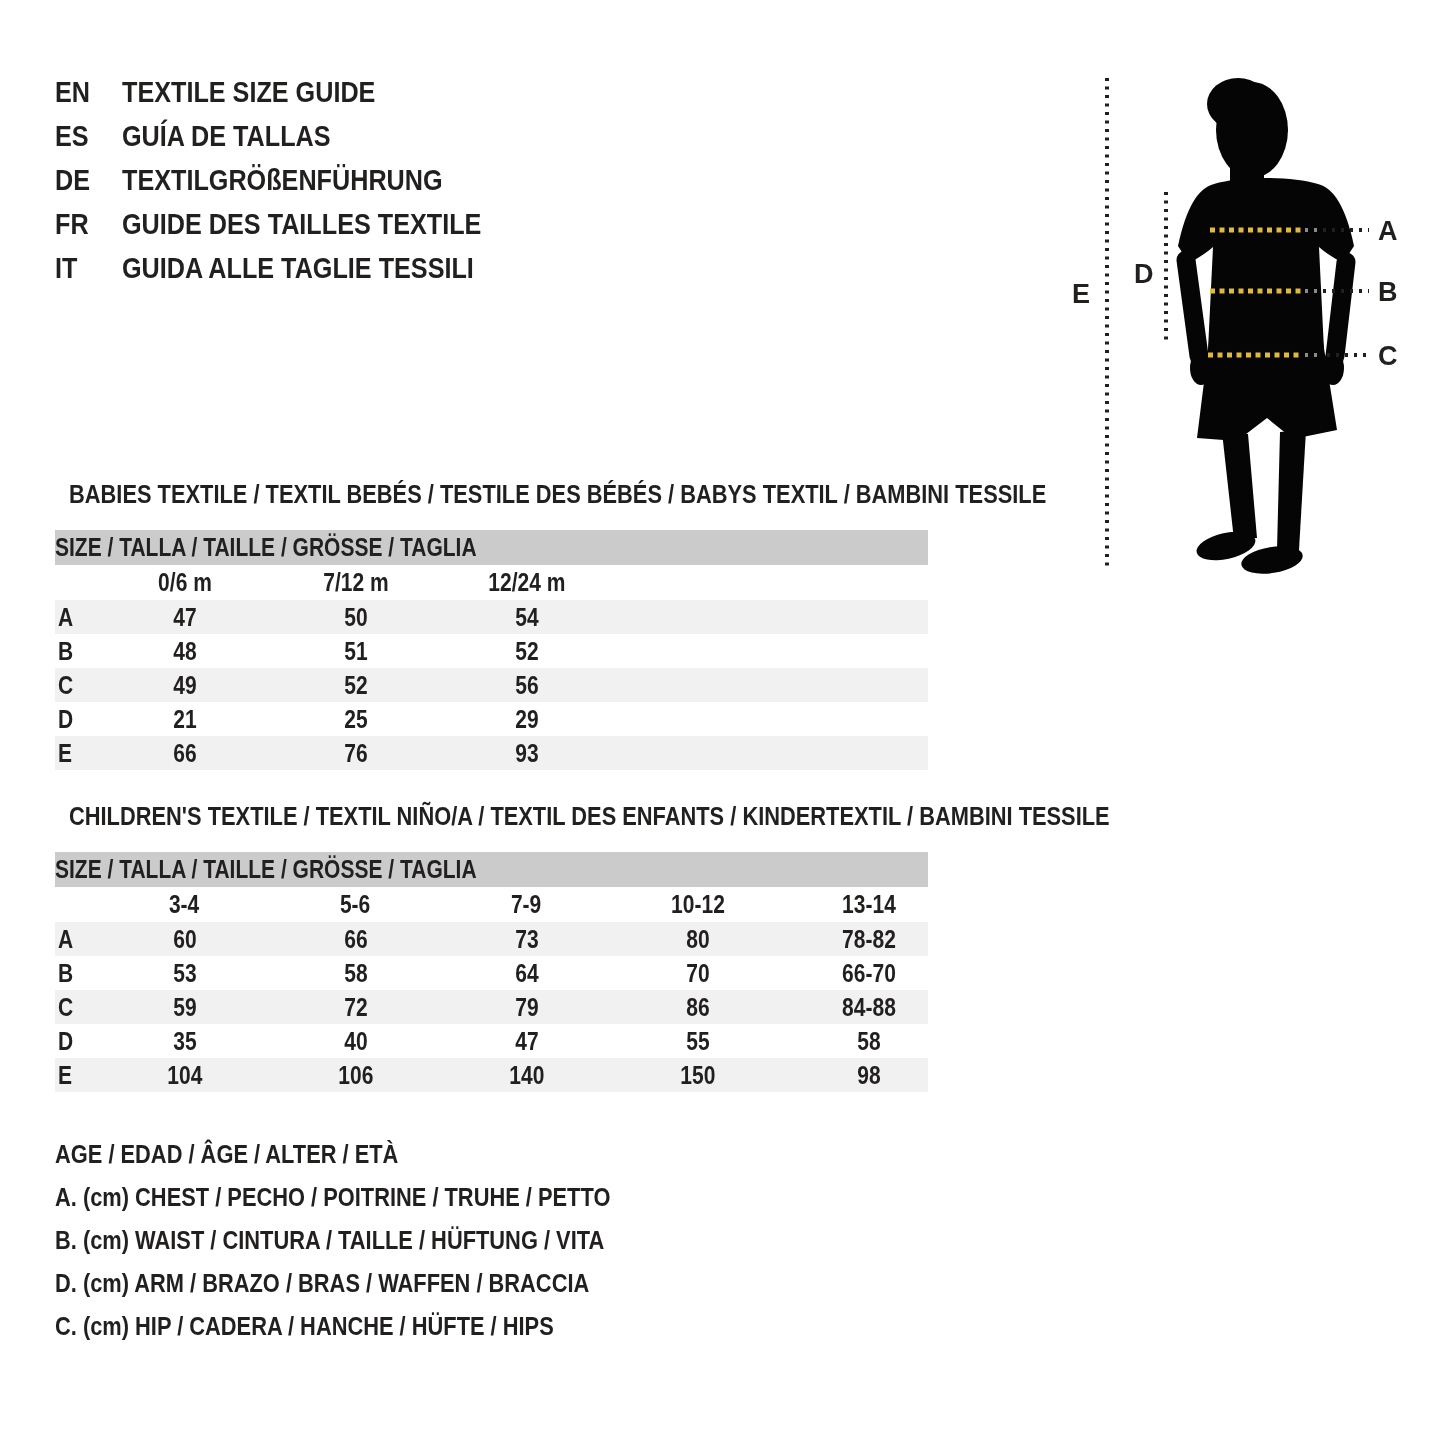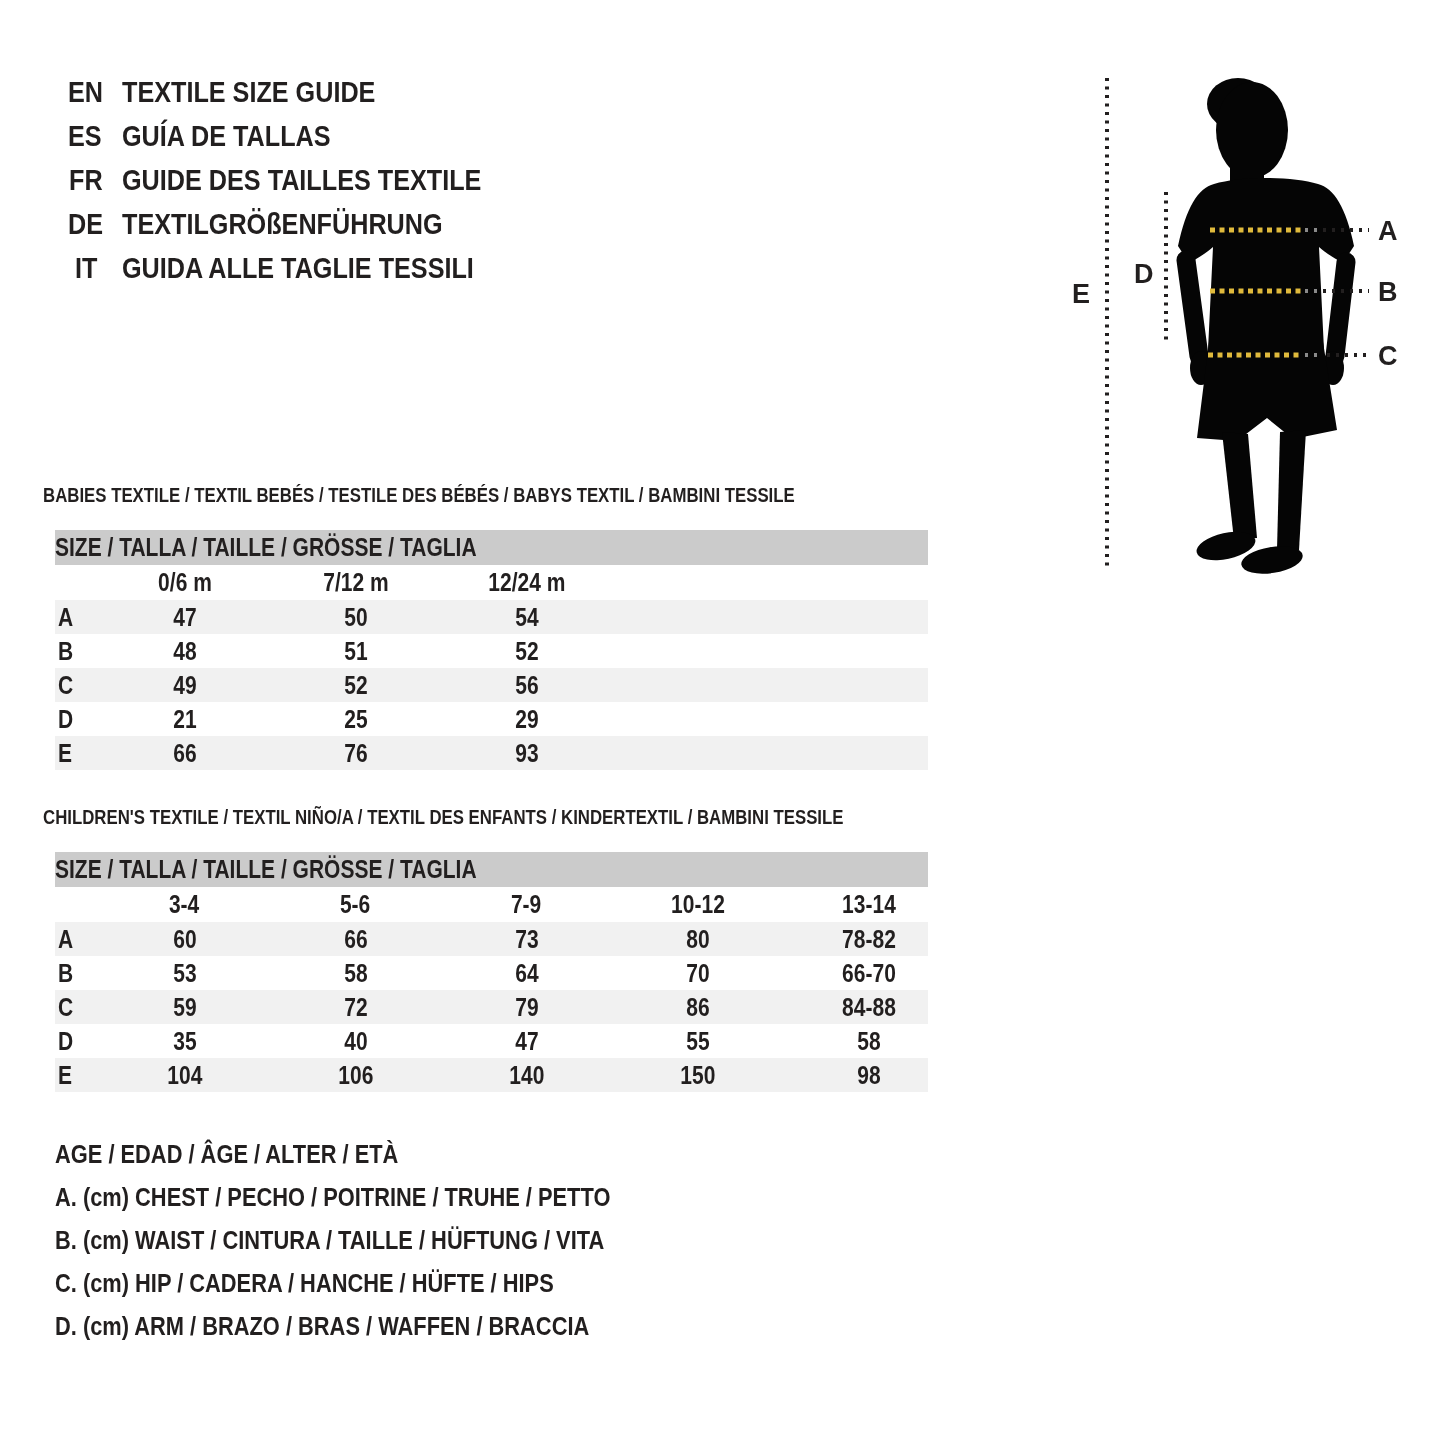--- a/index.html
+++ b/index.html
@@ -7,24 +7,24 @@
     width:1445px; height:1445px; position:relative; overflow:hidden;
     background:#ffffff; color:#221f1f;
     font-family:"Liberation Sans", sans-serif; font-weight:bold;
   }
   .cond  { display:inline-block; transform:scaleX(0.84); transform-origin:0 50%; white-space:nowrap; }
   .condc { display:inline-block; transform:scaleX(0.84); transform-origin:50% 50%; white-space:nowrap; }
 
   
   .lang { position:absolute; left:55px; top:70px; font-size:30px; }
   .lang-row { display:flex; height:44px; align-items:center; }
-  .lang-code { width:67px;text-align:center; }
-
-  
-  .section-title { position:absolute; left:43px; height:30px; font-size:20px; display:flex; align-items:center; }
+  .lang-code { width:67px; }
+
+  
+  .section-title { position:absolute; left:69px; height:30px; font-size:26px; display:flex; align-items:flex-end; }
 
   
   .tbl { position:absolute; left:55px; width:873px; }
   .bar {
     height:35px; background:#cbcbcb; display:flex; align-items:center;
     padding-left:0; box-sizing:border-box; font-size:25px;
   }
   .trow { display:grid; height:34px; align-items:center; font-size:25px;gap:8px; }
   .babies   .trow { grid-template-columns:40px 163px 163px 163px 1fr; }
   .children .trow { grid-template-columns:40px 163px 163px 163px 163px 163px 1fr; }
@@ -46,26 +46,26 @@
 <div class="lang">
   <div class="lang-row">
     <span class="lang-code"><span class="cond">EN</span></span>
     <span class="cond">TEXTILE SIZE GUIDE</span>
   </div>
   <div class="lang-row">
     <span class="lang-code"><span class="cond">ES</span></span>
     <span class="cond">GUÍA DE TALLAS</span>
   </div>
   <div class="lang-row">
+    <span class="lang-code"><span class="cond">DE</span></span>
+    <span class="cond">TEXTILGRÖßENFÜHRUNG</span>
+  </div>
+  <div class="lang-row">
     <span class="lang-code"><span class="cond">FR</span></span>
     <span class="cond">GUIDE DES TAILLES TEXTILE</span>
-  </div>
-  <div class="lang-row">
-    <span class="lang-code"><span class="cond">DE</span></span>
-    <span class="cond">TEXTILGRÖßENFÜHRUNG</span>
   </div>
   <div class="lang-row">
     <span class="lang-code"><span class="cond">IT</span></span>
     <span class="cond">GUIDA ALLE TAGLIE TESSILI</span>
   </div>
 </div>
 
 <div class="figure-wrap">
   <svg width="350" height="530" viewBox="0 0 350 530">
 
@@ -235,18 +235,18 @@
   <div class="legend-line">
       <span class="cond">AGE / EDAD / ÂGE / ALTER / ETÀ</span>
     </div>
   <div class="legend-line">
       <span class="cond">A. (cm) CHEST / PECHO / POITRINE / TRUHE / PETTO</span>
     </div>
   <div class="legend-line">
       <span class="cond">B. (cm) WAIST / CINTURA / TAILLE / HÜFTUNG / VITA</span>
     </div>
   <div class="legend-line">
+      <span class="cond">D. (cm) ARM / BRAZO / BRAS / WAFFEN / BRACCIA</span>
+    </div>
+  <div class="legend-line">
       <span class="cond">C. (cm) HIP / CADERA / HANCHE / HÜFTE / HIPS</span>
     </div>
-  <div class="legend-line">
-      <span class="cond">D. (cm) ARM / BRAZO / BRAS / WAFFEN / BRACCIA</span>
-    </div>
 </div>
 
 </body></html>

